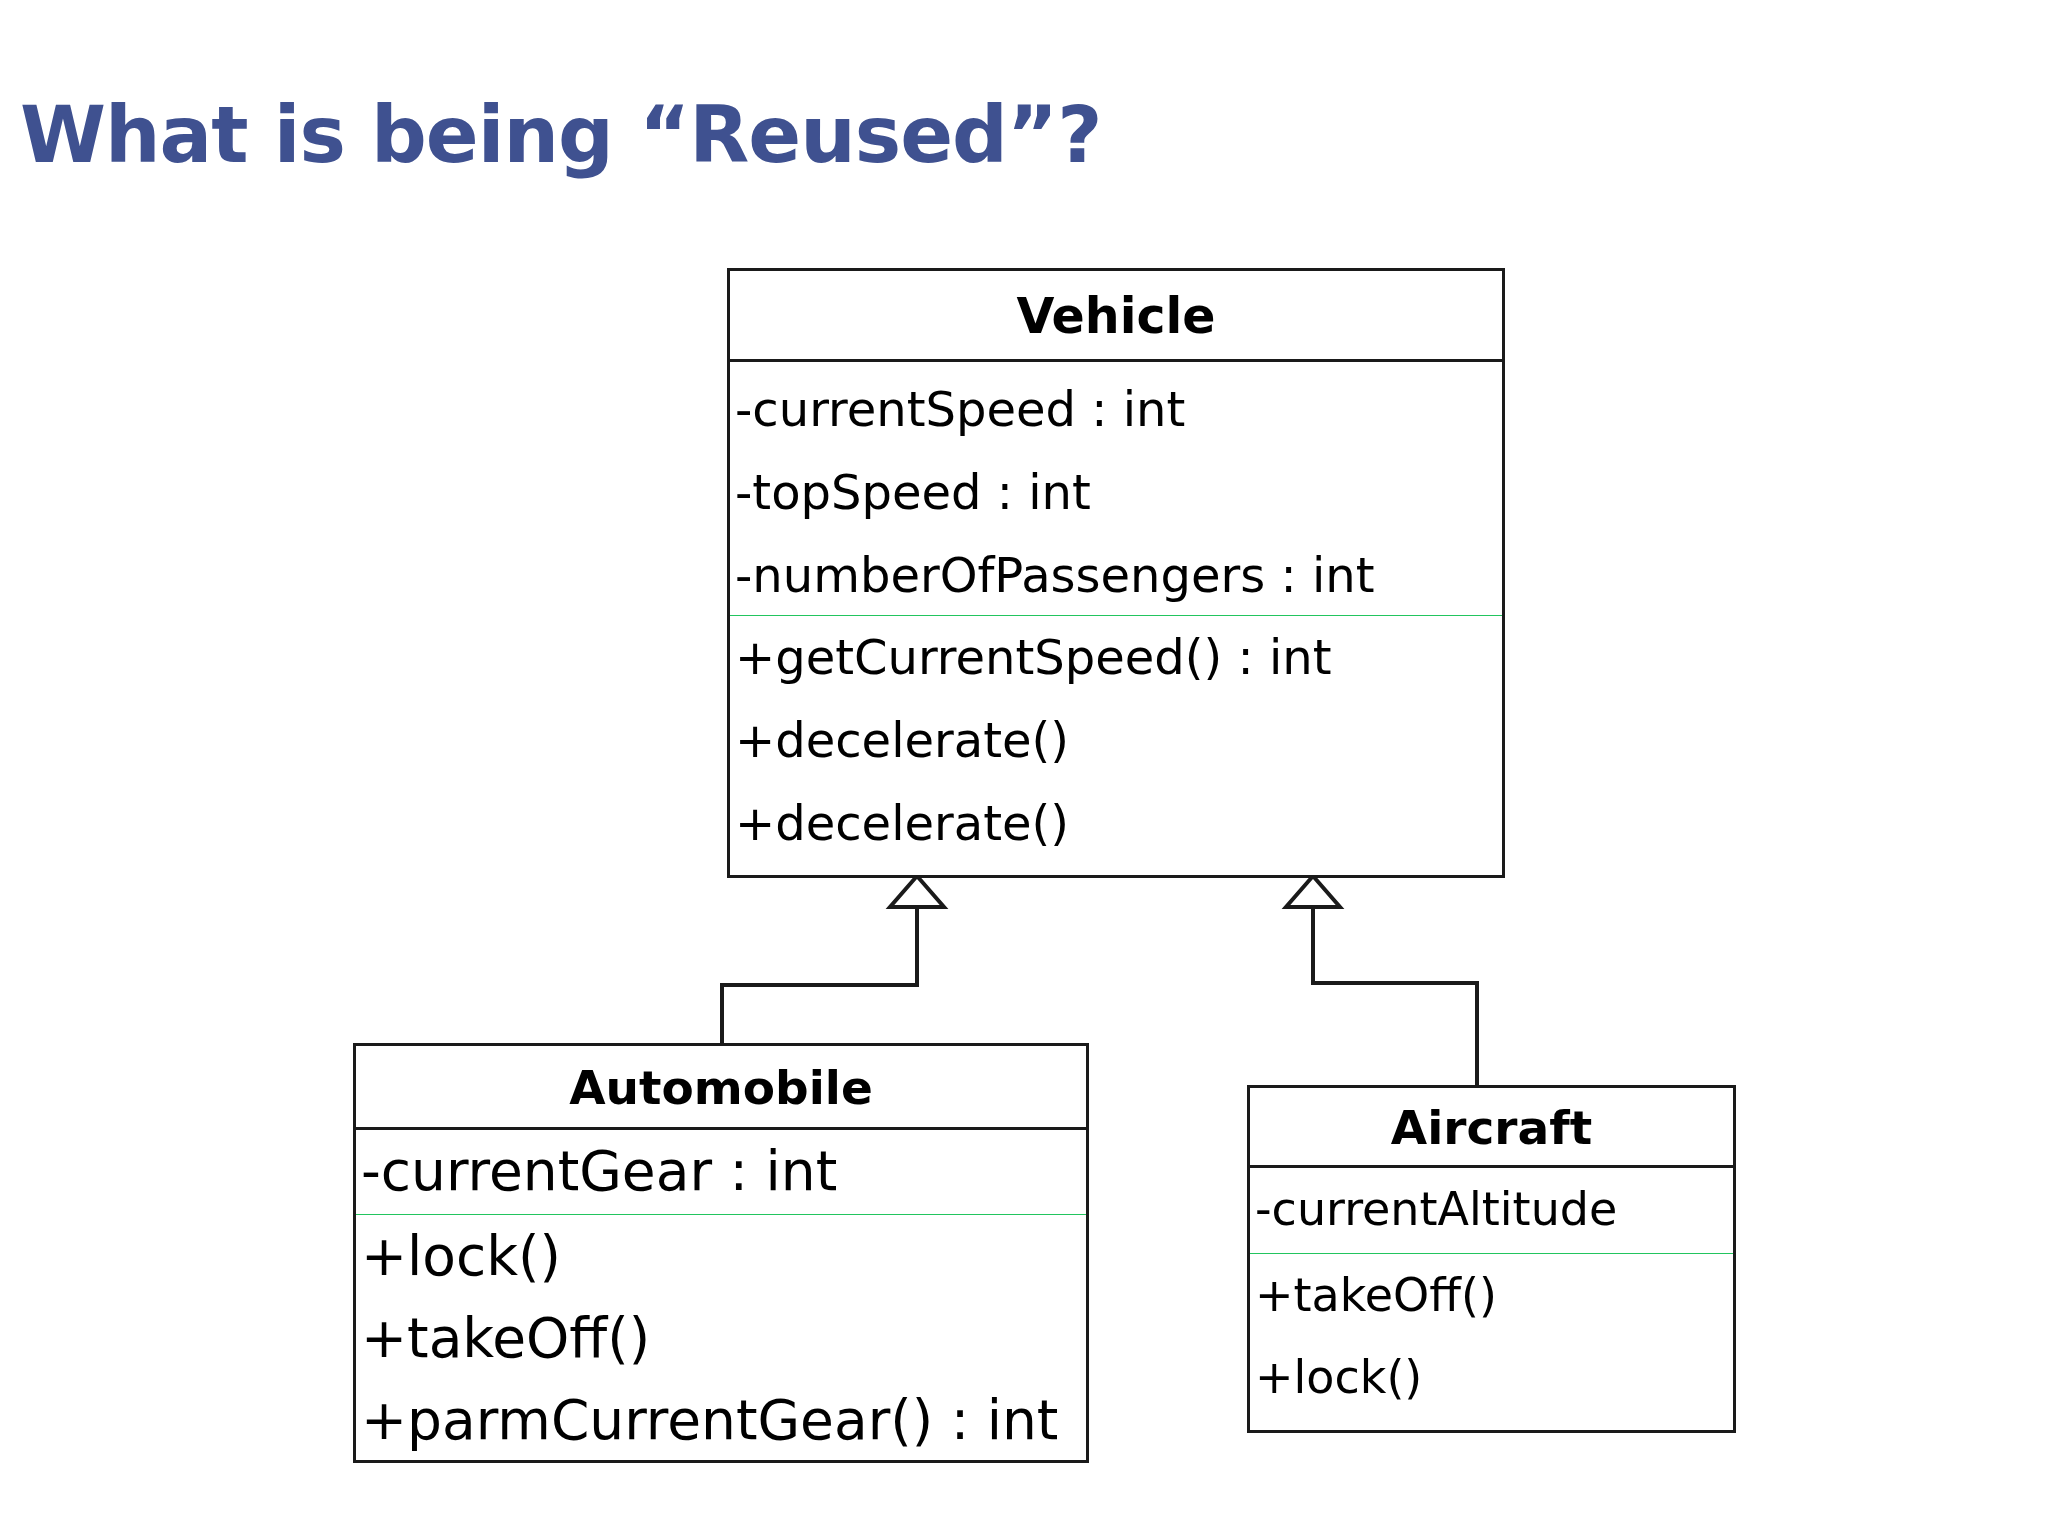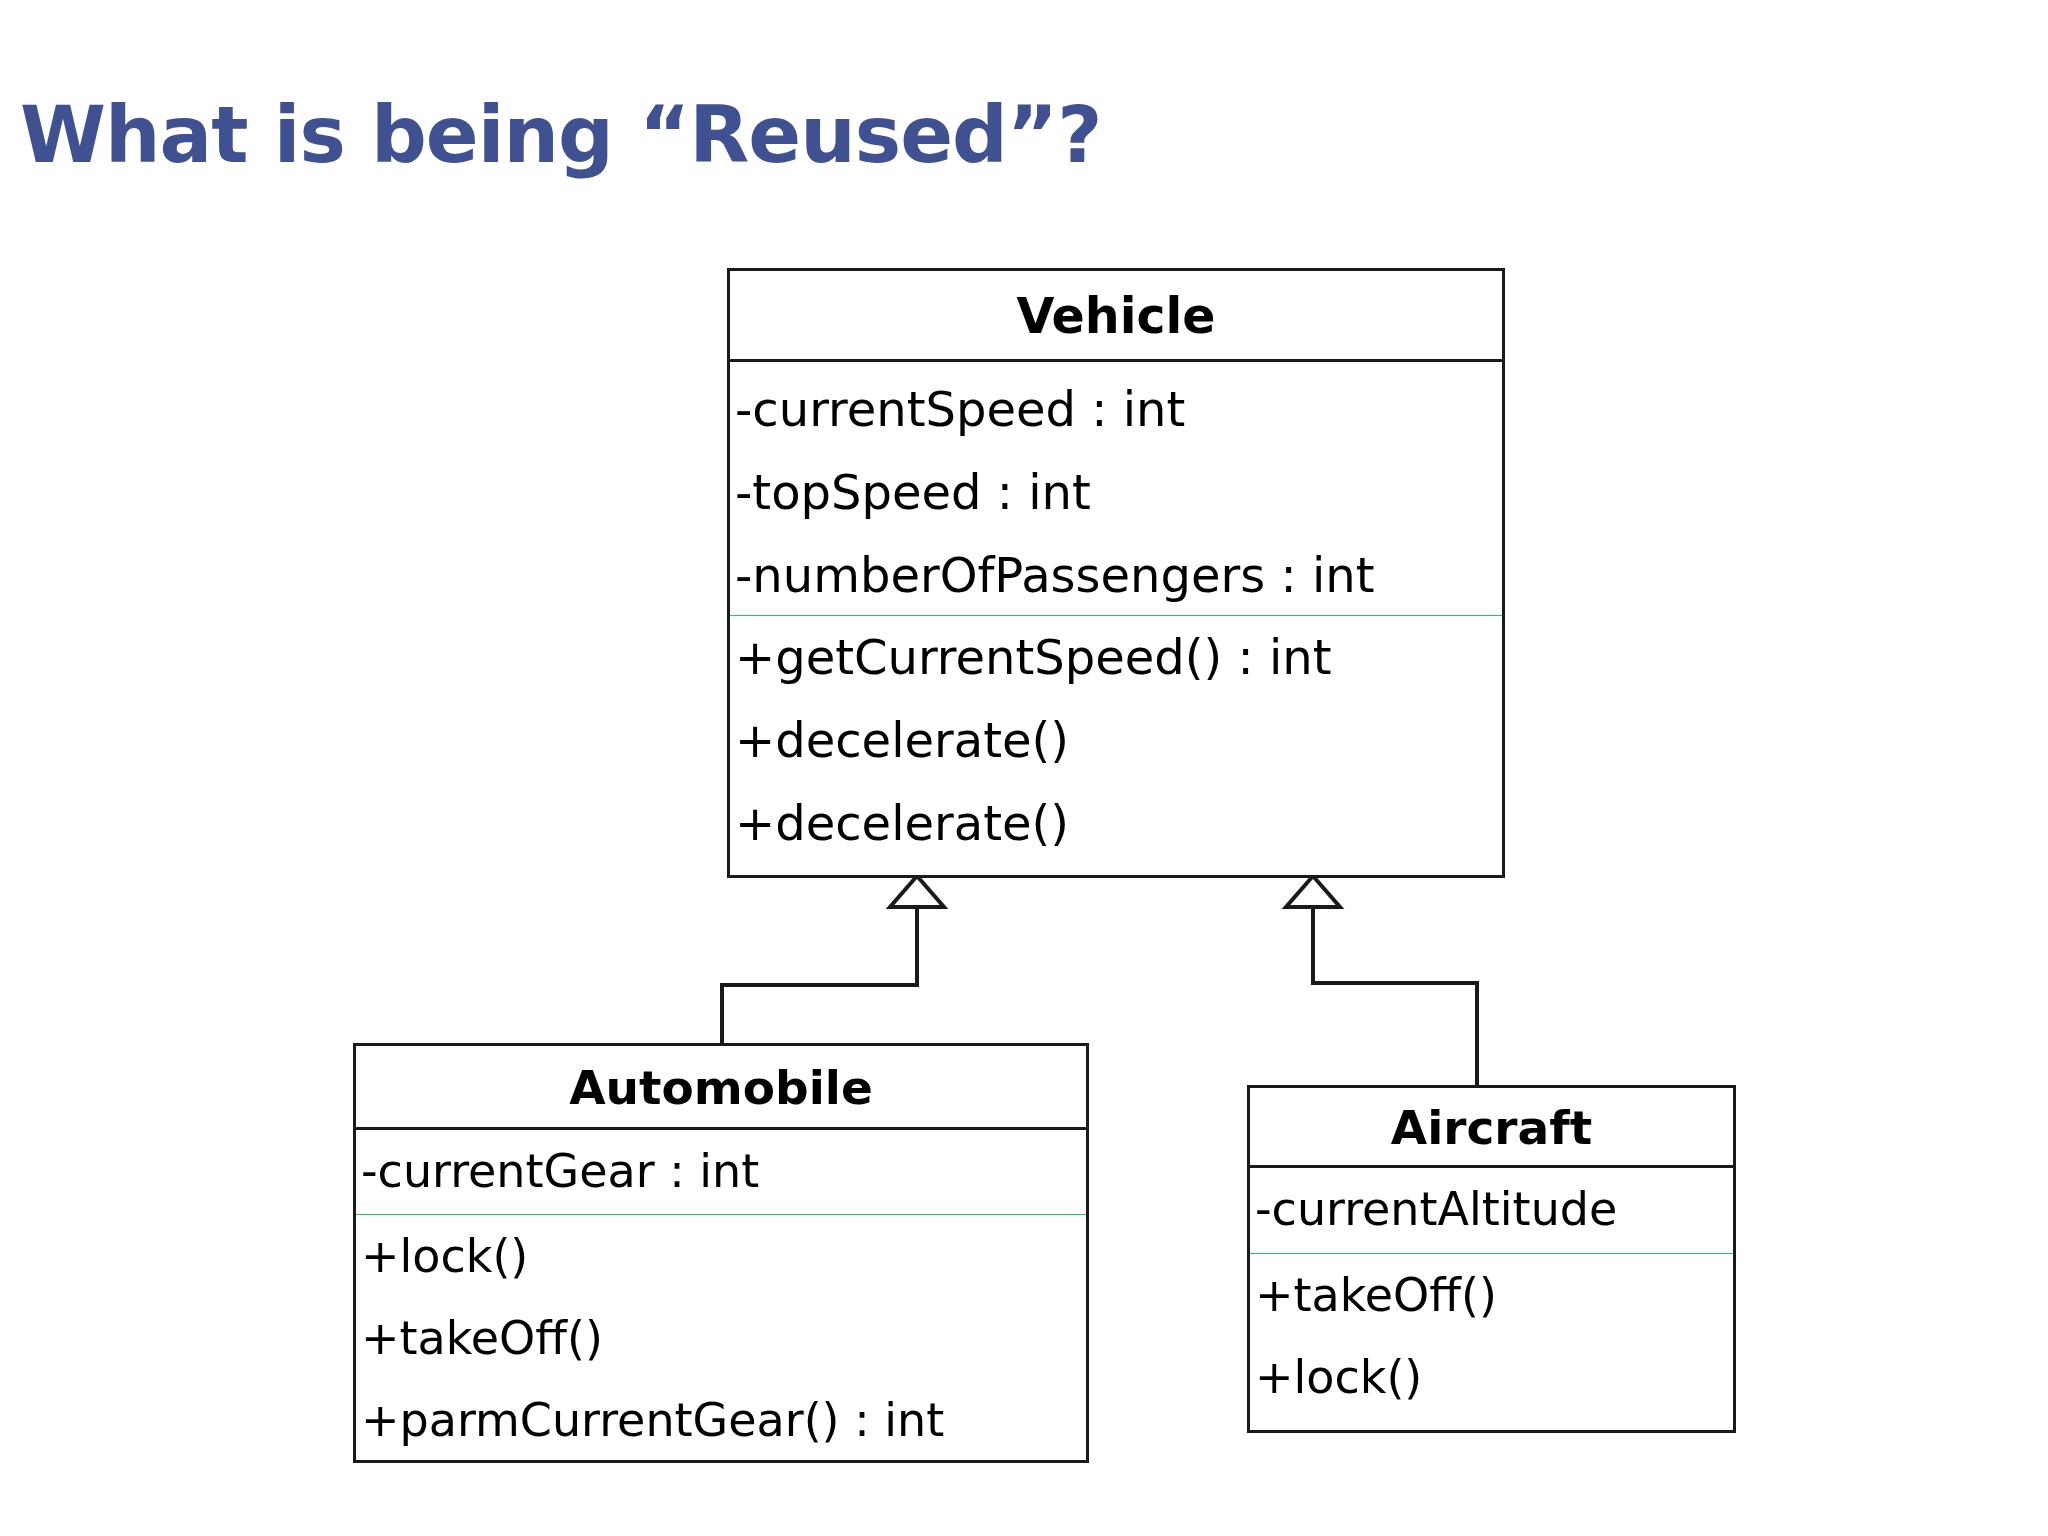--- a/index.html
+++ b/index.html
@@ -105,21 +105,21 @@
     width: 736px;
     height: 420px;
   }
   #class-automobile .uml-name-compartment {
     height: 84px;
     line-height: 84px;
     font-size: 47px;
   }
   #class-automobile .uml-attr-compartment { height: 85px; }
   #class-automobile .uml-member {
-    font-size: 46px;
+    font-size: 55px;
     line-height: 82px;
     padding-left: 5px;
   }
 
   
   #class-aircraft {
     left: 1247px;
     top: 1085px;
     width: 489px;
     height: 348px;

